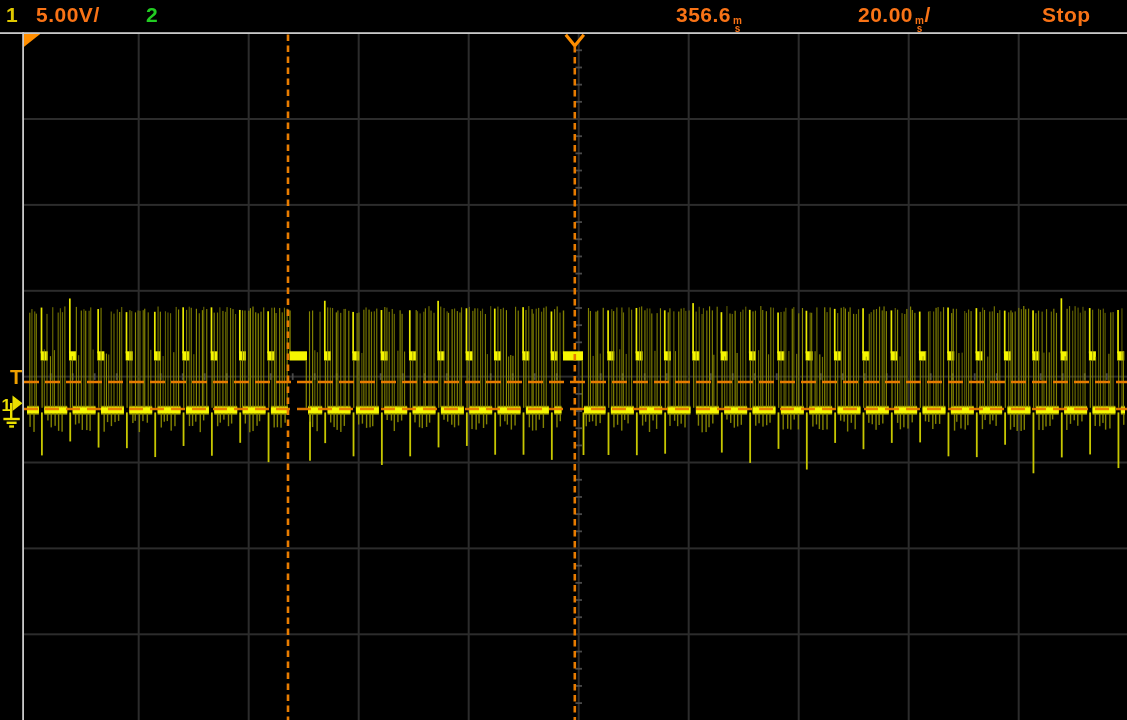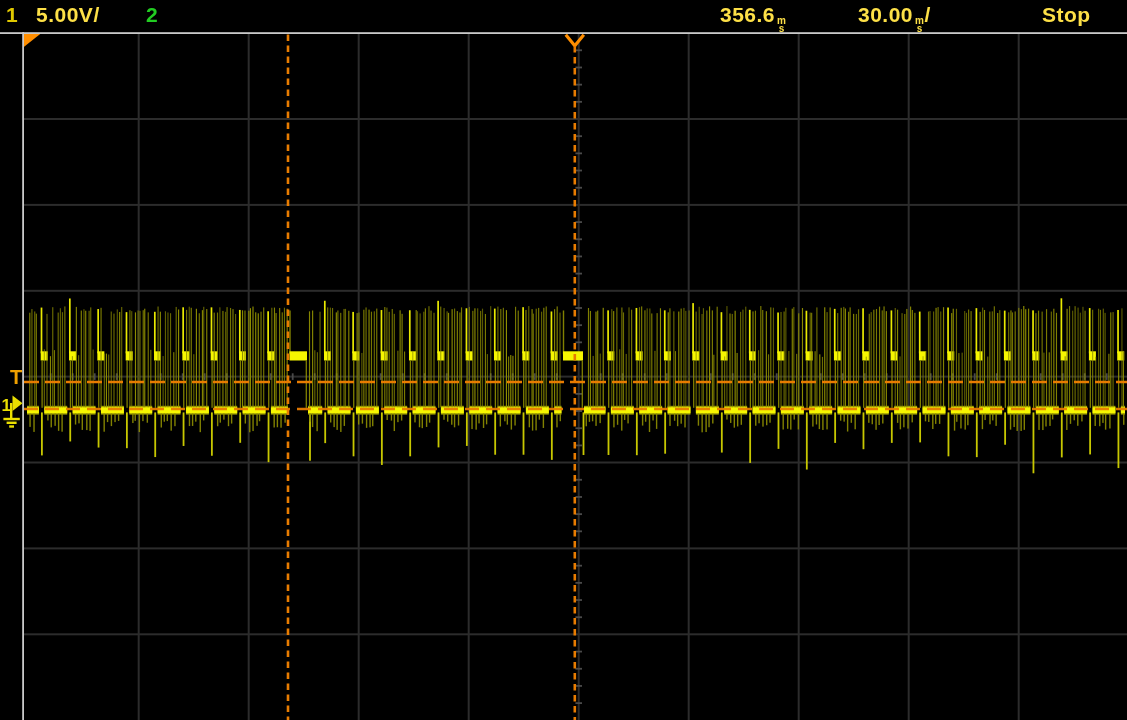--- a/index.html
+++ b/index.html
@@ -1,45 +1,45 @@
 <!DOCTYPE html>
 <html><head>
 <meta charset="utf-8">
 <style>
   html,body{margin:0;padding:0;background:#000;}
   .scope{position:relative;width:1127px;height:720px;background:#000;overflow:hidden;
          font-family:"Liberation Sans",sans-serif;}
-  .hv{position:absolute;top:3px;font-size:21px;font-weight:700;color:#fde047;
+  .hv{position:absolute;top:3px;font-size:21px;font-weight:700;color:#f97316;
       letter-spacing:.5px;white-space:nowrap;line-height:24px;}
   .ch1{color:#E0C800;}
   .ch2{color:#22CC22;}
   .unit{display:inline-flex;flex-direction:column;align-items:center;font-size:10px;
         line-height:8px;font-weight:700;margin-left:2px;position:relative;top:2px;}
   .unit i{font-style:normal;}
   svg{position:absolute;left:0;top:0;}
 </style>
 </head>
 <body>
 
 <div class="scope">
 
   <div>
     <span class="hv ch1" style="left:6px">1</span>
     <span class="hv" style="left:36px">5.00V/</span>
     <span class="hv ch2" style="left:146px">2</span>
 
-    <span class="hv" style="left:720px">
+    <span class="hv" style="left:676px">
       <span>356.6</span><span class="unit">
           <i>m</i>
           <i>s</i>
         </span>
     </span>
 
     <span class="hv" style="left:858px">
-      <span>30.00</span><span class="unit">
+      <span>20.00</span><span class="unit">
           <i>m</i>
           <i>s</i>
         </span><span>/</span>
     </span>
 
     <span class="hv" style="left:1042px">Stop</span>
   </div>
 
   <svg id="disp" width="1127" height="720" viewBox="0 0 1127 720">
     <g id="grid-layer">

